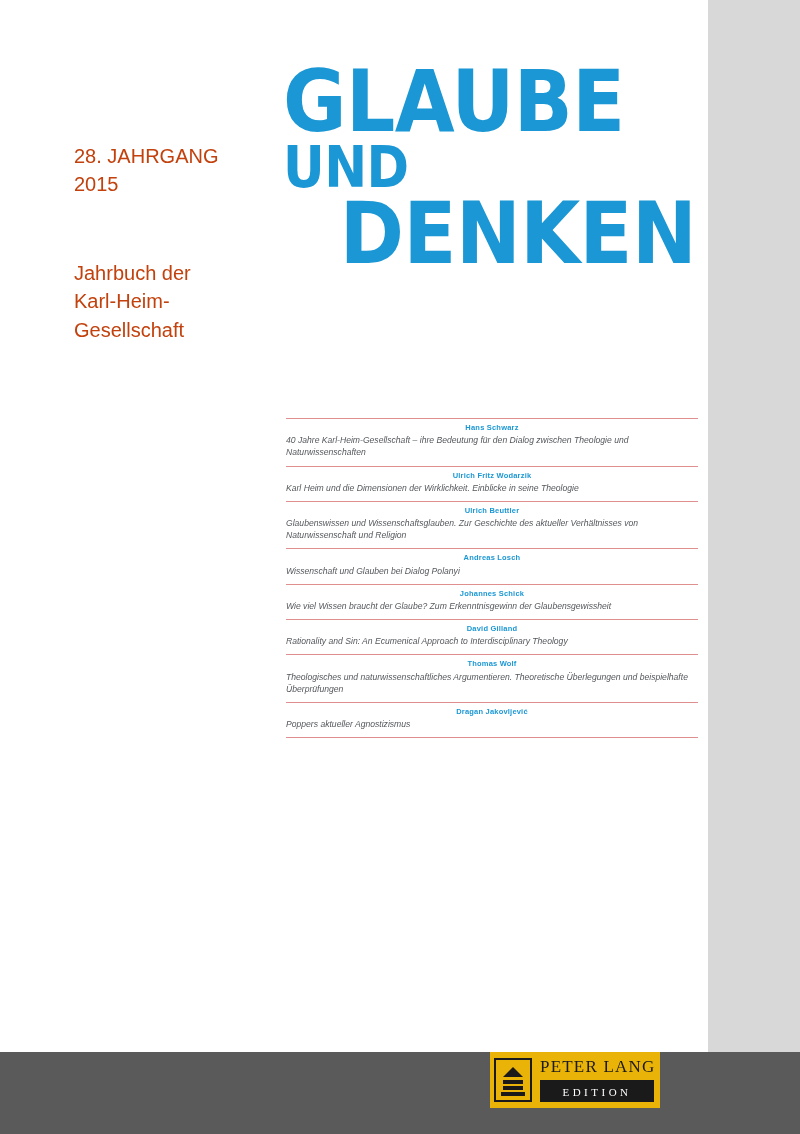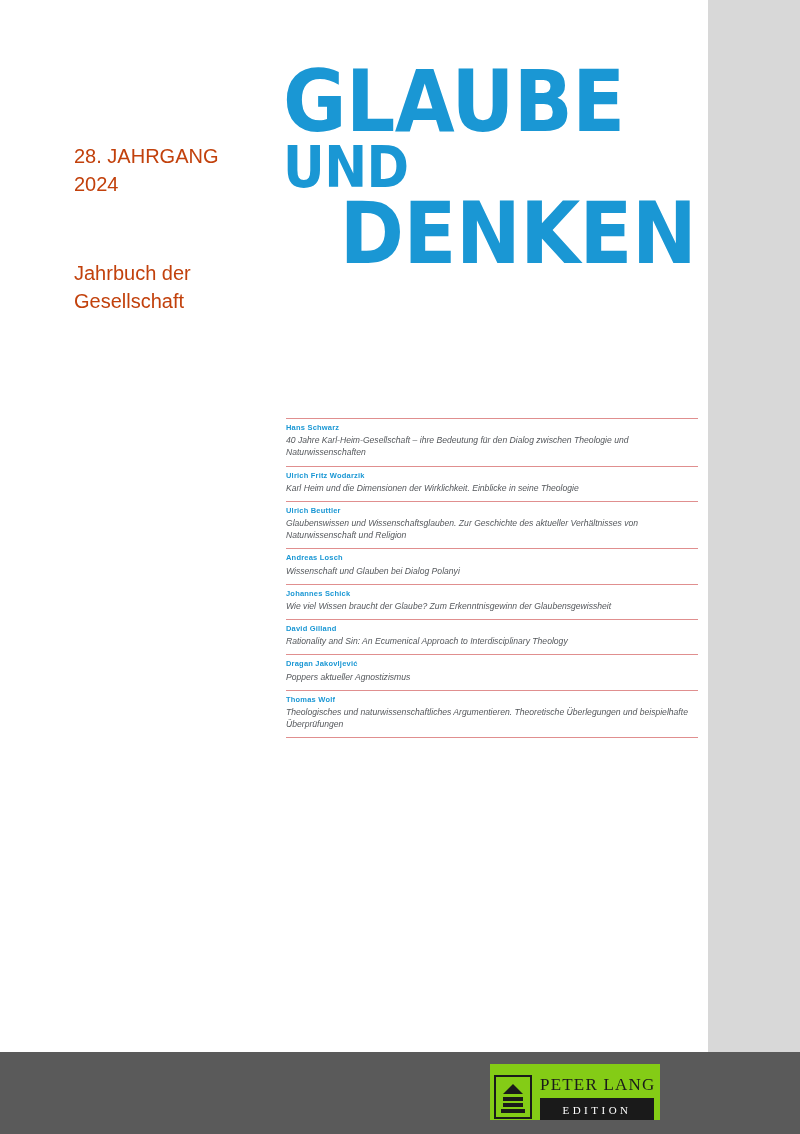--- a/index.html
+++ b/index.html
@@ -70,46 +70,47 @@
     padding-bottom: 7px;
   }
   .entry:last-child { border-bottom: 1px solid #e08f8f; }
   .author {
     color: #1a97d4;
     font-weight: bold;
     font-size: 7.5px;
     letter-spacing: 0.2px;
     line-height: 1.35;
     margin-bottom: 1px;
+    text-align: center;
   }
   .title {
     color: #55585c;
     font-style: italic;
     font-size: 8.6px;
     line-height: 1.42;
   }
 
   
   .footer-bar {
     position: absolute;
     left: 0;
     bottom: 0;
     width: 800px;
     height: 82px;
     background: #5a5a5a;
   }
   .publisher {
     position: absolute;
     right: 48px;
-    bottom: 14px;
+    bottom: 26px;
     width: 170px;
     height: 56px;
-    background: #84cc16;
+    background: #eab308;
     display: flex;
-    align-items: flex-end;
+    align-items: center;
   }
   .pub-mark {
     width: 46px;
     display: flex;
     align-items: center;
     justify-content: center;
     border-right: 0px;
   }
   .pub-mark svg { display: block; }
   .pub-text {
@@ -147,24 +148,25 @@
 
   <div class="masthead">
     <div class="masthead-line ml-1">GLAUBE</div>
     <div class="masthead-line ml-2">UND</div>
     <div class="masthead-line ml-3">DENKEN</div>
   </div>
 
   <div class="left-col">
     <div class="vol-block">
       <div>28. JAHRGANG</div>
-      <div>2024</div>
+      <div>2015</div>
     </div>
     <div class="series-block">
       <div>Jahrbuch der</div>
+      <div>Karl-Heim-</div>
       <div>Gesellschaft</div>
     </div>
   </div>
 
   <div class="contents">
     <div class="entry">
       <div class="author">Hans Schwarz</div>
       <div class="title">40 Jahre Karl-Heim-Gesellschaft – ihre Bedeutung für den Dialog zwischen Theologie und Naturwissenschaften</div>
     </div>
     <div class="entry">
@@ -181,26 +183,26 @@
     </div>
     <div class="entry">
       <div class="author">Johannes Schick</div>
       <div class="title">Wie viel Wissen braucht der Glaube? Zum Erkenntnisgewinn der Glaubensgewissheit</div>
     </div>
     <div class="entry">
       <div class="author">David Gilland</div>
       <div class="title">Rationality and Sin: An Ecumenical Approach to Interdisciplinary Theology</div>
     </div>
     <div class="entry">
+      <div class="author">Thomas Wolf</div>
+      <div class="title">Theologisches und naturwissenschaftliches Argumentieren. Theoretische Überlegungen und beispielhafte Überprüfungen</div>
+    </div>
+    <div class="entry">
       <div class="author">Dragan Jakovljević</div>
       <div class="title">Poppers aktueller Agnostizismus</div>
-    </div>
-    <div class="entry">
-      <div class="author">Thomas Wolf</div>
-      <div class="title">Theologisches und naturwissenschaftliches Argumentieren. Theoretische Überlegungen und beispielhafte Überprüfungen</div>
     </div>
   </div>
 
   <div class="footer-bar"></div>
 
   <div class="publisher">
     <div class="pub-mark">
       <svg width="40" height="46" viewBox="0 0 40 46" aria-hidden="true">
         <rect x="2" y="2" width="36" height="42" fill="none" stroke="#1a1a1a" stroke-width="2"></rect>
         <path d="M20 10 L30 20 L10 20 Z" fill="#1a1a1a"></path>

